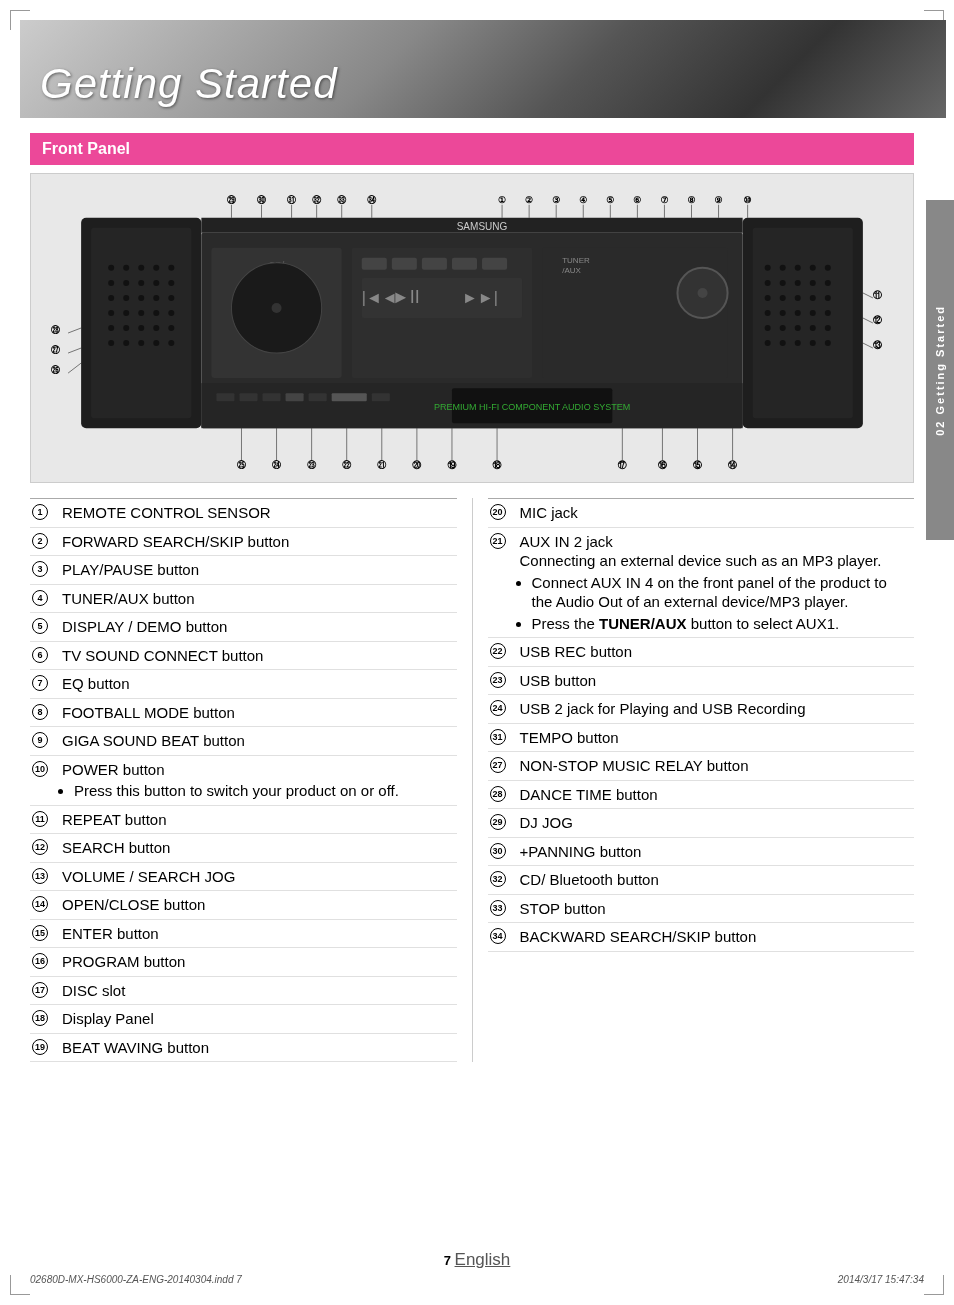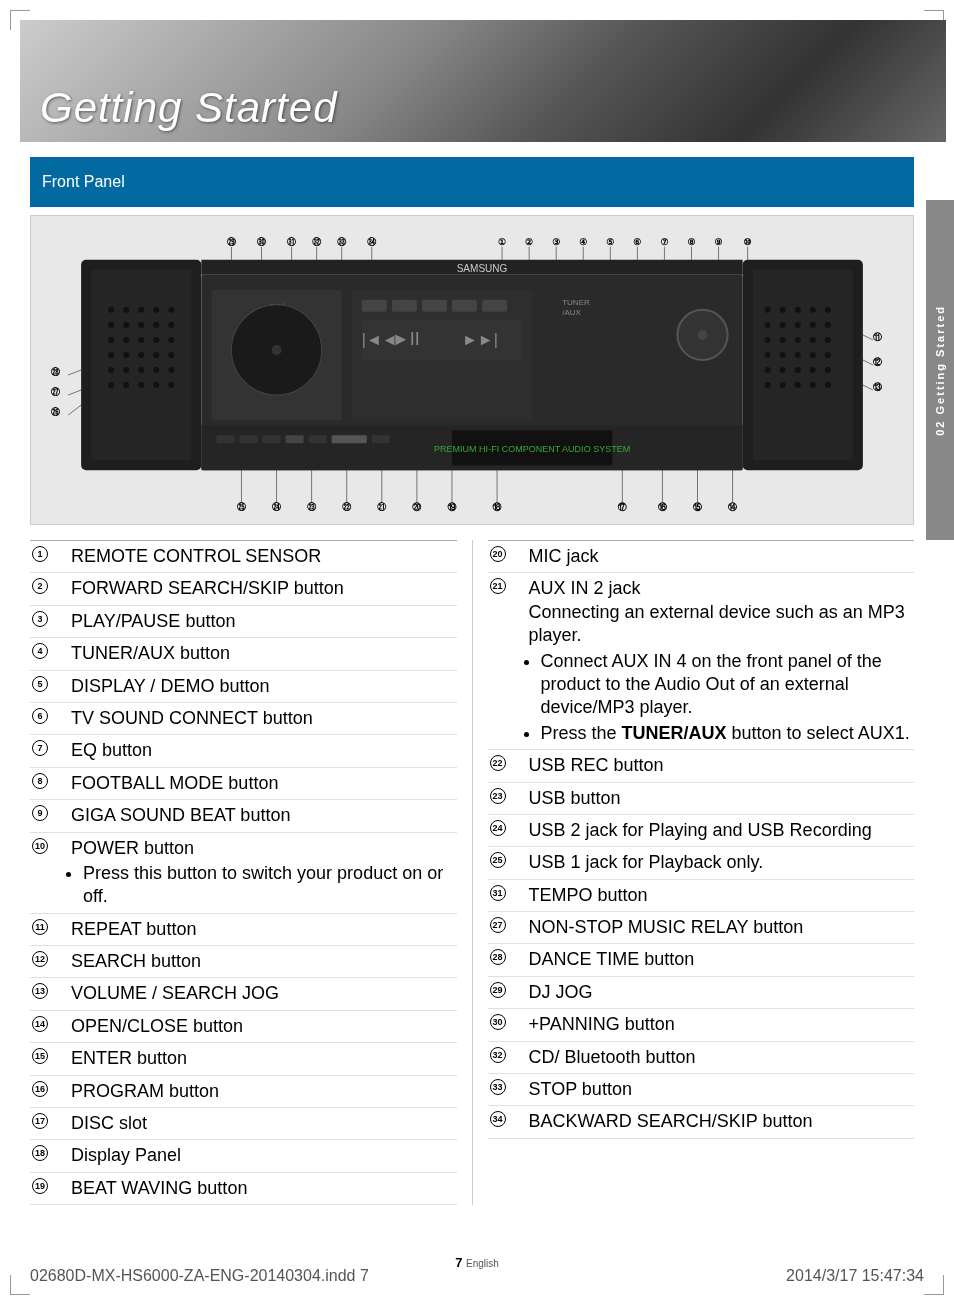--- a/index.html
+++ b/index.html
@@ -21,21 +21,21 @@
       border-style: solid;
     }
     .corner-tl { top: 10px; left: 10px; border-width: 1px 0 0 1px; }
     .corner-tr { top: 10px; right: 10px; border-width: 1px 1px 0 0; }
     .corner-bl { bottom: 10px; left: 10px; border-width: 0 0 1px 1px; }
     .corner-br { bottom: 10px; right: 10px; border-width: 0 1px 1px 0; }
 
     
     .page-header {
       position: relative;
-      height: 122px;
+      height: 98px;
       background: linear-gradient(135deg, #ccc 0%, #888 40%, #555 60%, #333 80%, #666 100%);
       margin: 20px 8px 0 20px;
       display: flex;
       align-items: flex-end;
       padding-bottom: 10px;
       padding-left: 20px;
     }
     .page-title {
       font-size: 42px;
       font-weight: 300;
@@ -67,25 +67,25 @@
       letter-spacing: 2px;
     }
 
     
     .main-content {
       margin: 15px 40px 15px 30px;
     }
 
     
     .section-header {
-      background: #0369a1;
+      background: #ec4899;
       color: #fff;
       font-size: 16px;
-      font-weight: normal;
-      padding: 16px 12px;
+      font-weight: bold;
+      padding: 7px 12px;
       margin-bottom: 8px;
     }
 
     
     .device-diagram {
       width: 100%;
       height: 310px;
       background: #e8e8e8;
       position: relative;
       border: 1px solid #ccc;
@@ -129,22 +129,21 @@
       height: 16px;
       border: 1.5px solid #000;
       border-radius: 50%;
       font-size: 9px;
       font-weight: bold;
     }
     .ref-desc {
       flex: 1;
       padding: 4px 4px 4px 0;
       line-height: 1.3;
-      font-size: 18px;
-      margin-left: 9px;
+      font-size: 15px;
     }
     .ref-desc ul {
       margin-left: 12px;
       list-style: disc;
     }
     .ref-desc ul li {
       margin-top: 2px;
     }
 
     
@@ -157,36 +156,38 @@
     
     .page-footer {
       position: absolute;
       bottom: 20px;
       left: 0;
       right: 0;
       display: flex;
       justify-content: space-between;
       align-items: center;
       padding: 0 30px;
-      font-size: 16px;
+      font-size: 10px;
       color: #555;
+      font-style: italic;
     }
     .page-number {
       position: absolute;
       bottom: 35px;
       left: 50%;
       transform: translateX(-50%);
       font-size: 13px;
       color: #000;
       font-weight: bold;
     }
     .page-number-text {
-      font-size: 10px;
+      font-size: 17px;
       font-weight: normal;
       color: #555;
+      text-decoration: underline;
     }
   </style>
 </head>
 <body>
 
 <div class="corner-tl"></div>
 <div class="corner-tr"></div>
 <div class="corner-bl"></div>
 <div class="corner-br"></div>
 
@@ -560,26 +561,20 @@
           <div class="ref-desc">USB button</div>
         </div>
         <div class="ref-row">
           <div class="ref-num">
             <span class="ref-num-circle">24</span>
           </div>
           <div class="ref-desc">USB 2 jack for Playing and USB Recording</div>
         </div>
         <div class="ref-row">
           <div class="ref-num">
-            <span class="ref-num-circle">25</span>
-          </div>
-          <div class="ref-desc">USB 1 jack for Playback only.</div>
-        </div>
-        <div class="ref-row">
-          <div class="ref-num">
             <span class="ref-num-circle">31</span>
           </div>
           <div class="ref-desc">TEMPO button</div>
         </div>
         <div class="ref-row">
           <div class="ref-num">
             <span class="ref-num-circle">27</span>
           </div>
           <div class="ref-desc">NON-STOP MUSIC RELAY button</div>
         </div>

